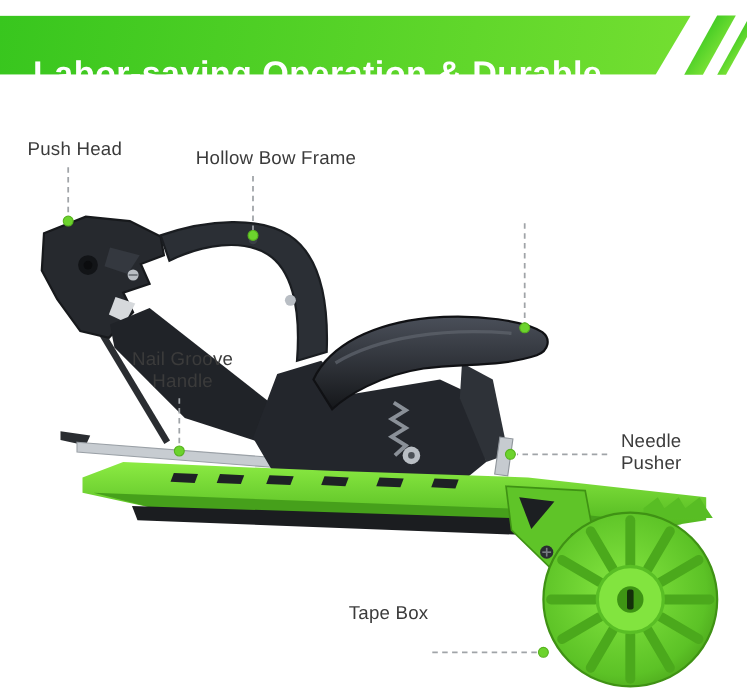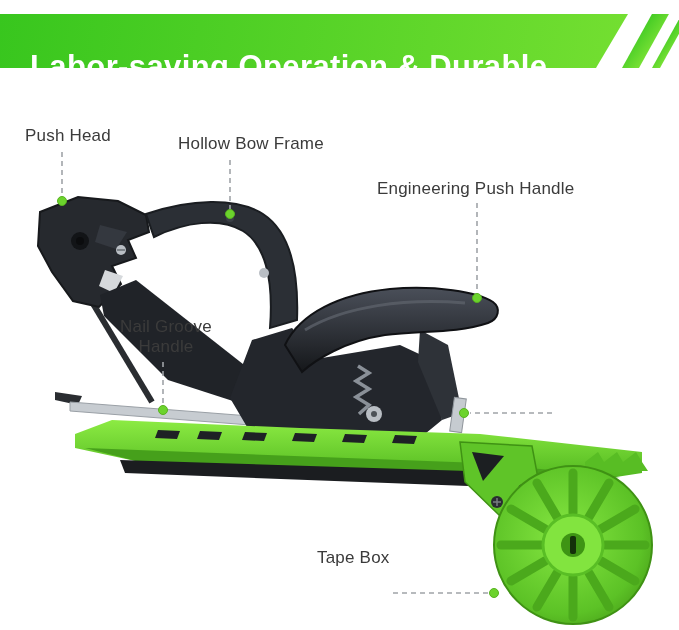--- a/index.html
+++ b/index.html
@@ -159,17 +159,17 @@
       <circle cx="230" cy="214" r="4.5"></circle>
       <circle cx="477" cy="298" r="4.5"></circle>
       <circle cx="163" cy="410" r="4.5"></circle>
       <circle cx="464" cy="413" r="4.5"></circle>
       <circle cx="494" cy="593" r="4.5"></circle>
     </g>
   </svg>
 
   <div class="label lbl-hollow-bow">Hollow Bow Frame</div>
   <div class="label lbl-push-head">Push Head</div>
-  <div class="label lbl-push-handle">Engineering Push Handle</div>
   <div class="label lbl-nail-groove">Nail Groove Handle</div>
+  <div class="label lbl-needle-pusher">Needle Pusher</div>
   <div class="label lbl-tape-box">Tape Box</div>
 
 </div>
 
 </body></html>

